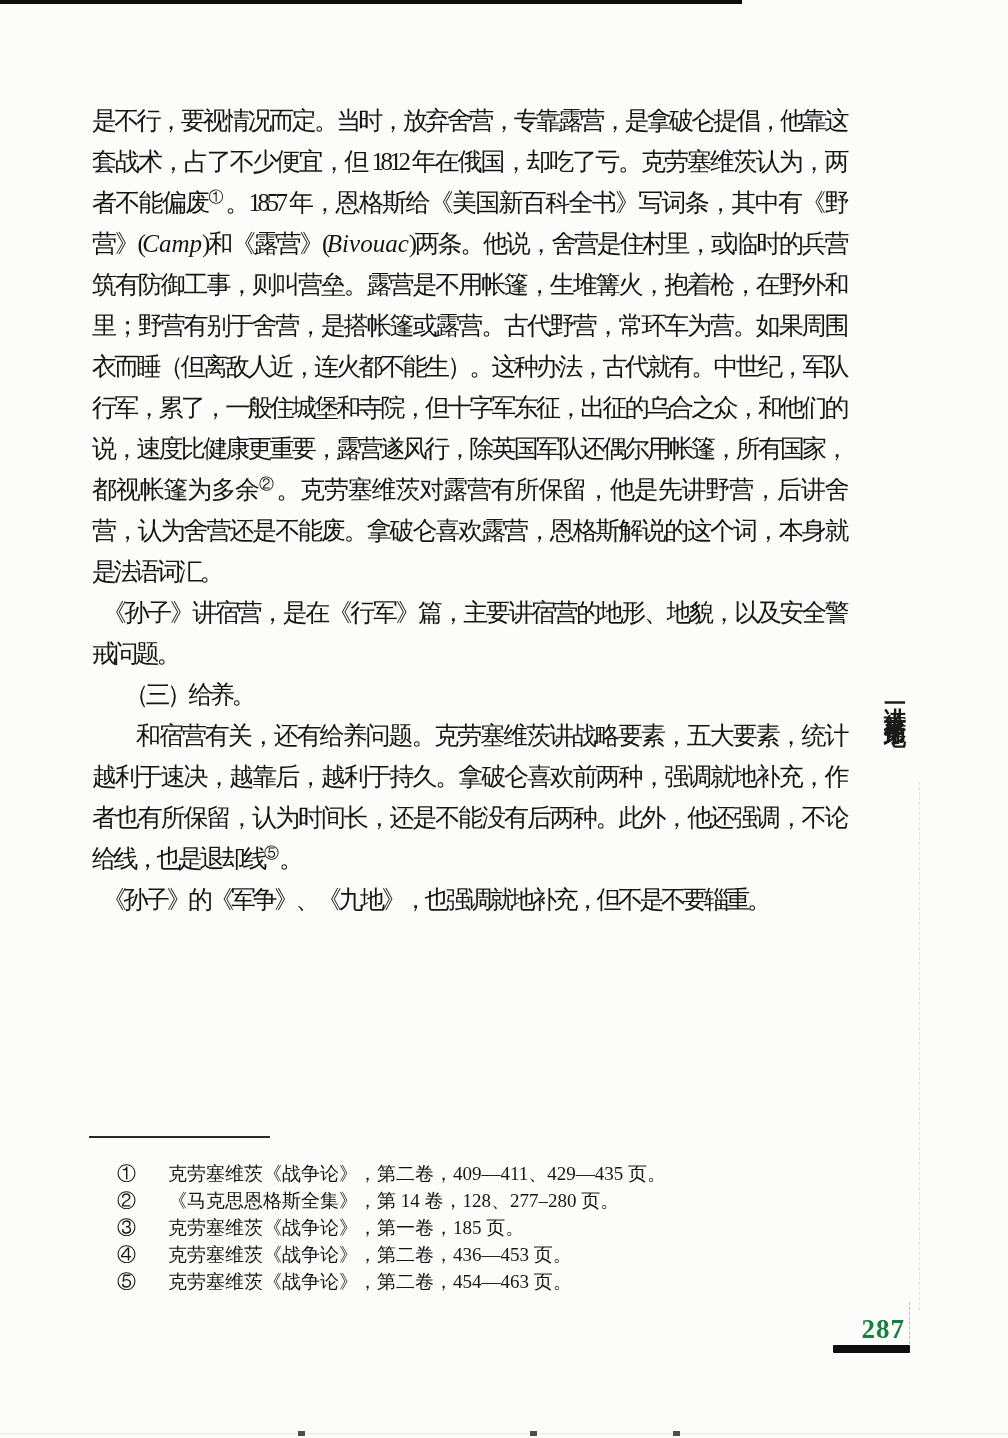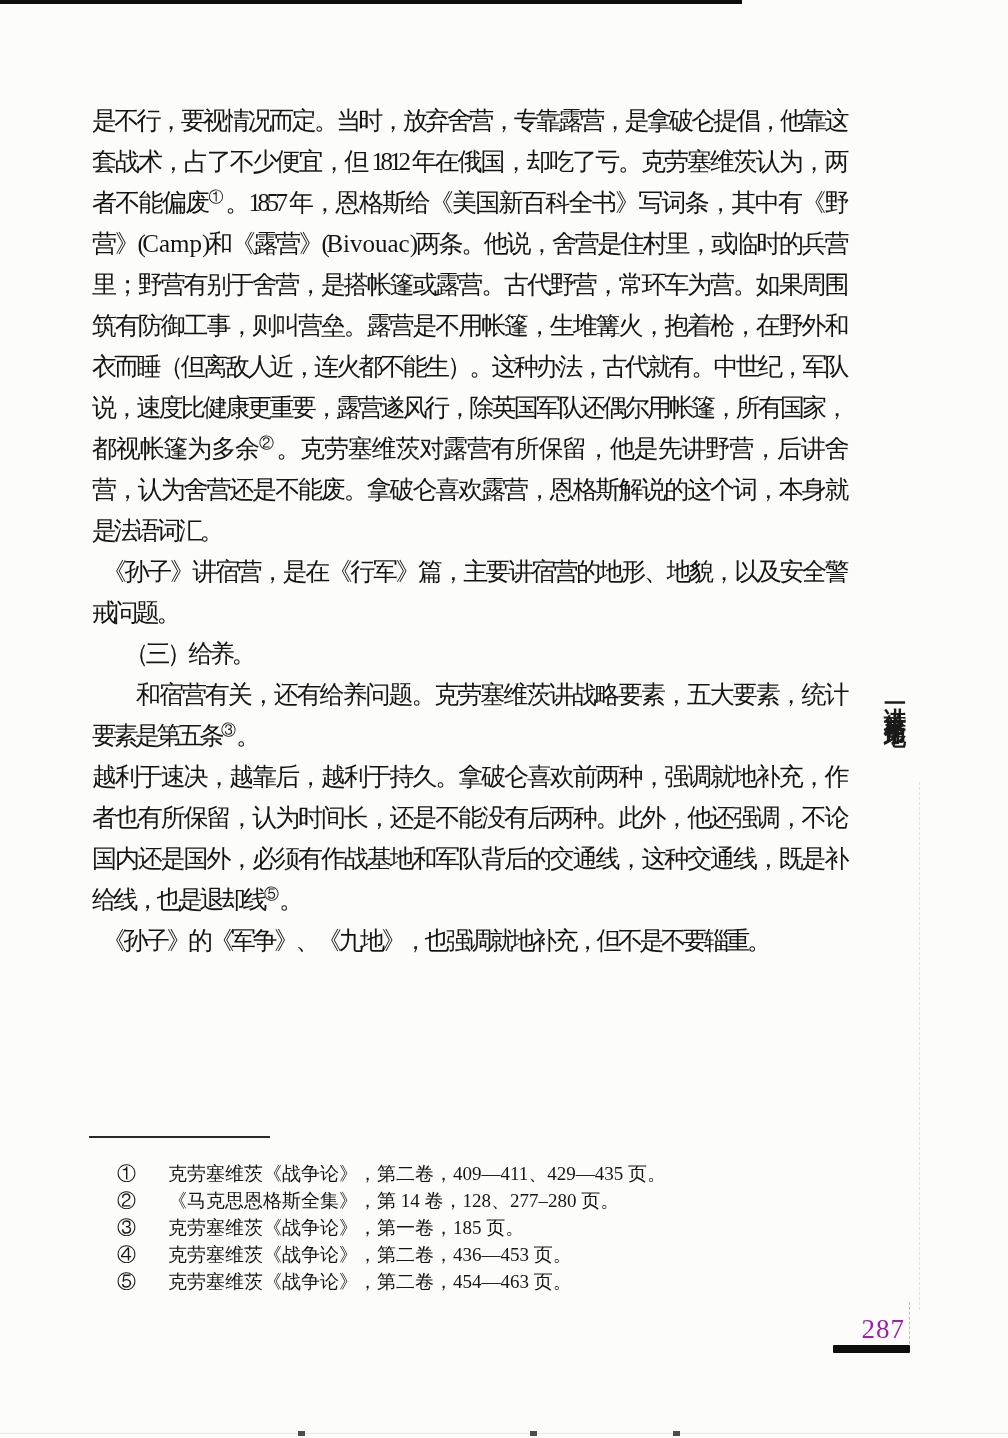--- a/index.html
+++ b/index.html
@@ -24,76 +24,75 @@
   .bline.j{
     text-align:justify;
     text-align-last:justify;
     -moz-text-align-last:justify;
     text-justify:inter-ideograph;
     white-space:normal;
   }
   .sup{
     font-size:15px;letter-spacing:0;vertical-align:9px;line-height:0;
   }
-  .lat-i{letter-spacing:0;}
+  .lat-i{font-style:italic;letter-spacing:0;}
   
   .sidebar-caption{
     position:absolute;left:880px;top:696px;height:220px;
     writing-mode:vertical-rl;
     font-size:22px;letter-spacing:-2px;font-weight:bold;
     color:#1a1a1a;
   }
   
   .scan-dots-1{position:absolute;left:919px;top:782px;height:528px;width:0;border-left:1px dashed #e2e2de;}
   .scan-dots-2{position:absolute;left:909px;top:1302px;height:42px;width:0;border-left:1px dashed #bcbcb8;}
   
   .footnote-divider{position:absolute;left:89px;top:1136px;width:181px;height:0;border-top:2px solid #2a2a2a;}
   .footnotes{position:absolute;left:117px;top:1160px;width:740px;font-size:19px;line-height:27px;}
   .fn-row{display:flex;height:27px;}
   .fn-marker{width:22px;flex:0 0 22px;}
   .fn-text{margin-left:29px;white-space:nowrap;}
   
   .page-number{
     position:absolute;left:833px;top:1314px;width:72px;height:30px;
-    text-align:right;font-size:27px;font-weight:normal;letter-spacing:1px;color:#a21caf;
+    text-align:right;font-size:27px;font-weight:bold;letter-spacing:1px;color:#15803d;
   }
   .page-number-bar{position:absolute;left:833px;top:1345px;width:77px;height:8px;background:#0e0e0e;border-radius:1px;}
   
   .bottom-line{position:absolute;left:0;top:1433px;width:1008px;height:0;border-top:1.5px solid #e9e9e5;}
   .tick{position:absolute;top:-3px;width:7px;height:5px;background:#4d4d4d;}
   .tick.t1{left:298px;}
   .tick.t2{left:530px;}
   .tick.t3{left:673px;}
 </style>
 </head>
 <body>
 
 <div class="page">
   <div class="top-strip"></div>
 
   <div class="body-text" id="body-text">
       <div class="bline j"><span>是不行，要视情况而定。当时，放弃舍营，专靠露营，是拿破仑提倡，他靠这</span></div>
       <div class="bline j"><span>套战术，占了不少便宜，但 1812 年在俄国，却吃了亏。克劳塞维茨认为，两</span></div>
       <div class="bline j"><span>者不能偏废</span><span class="sup">①</span><span>。1857 年，恩格斯给《美国新百科全书》写词条，其中有《野</span></div>
       <div class="bline j"><span>营》(</span><span class="lat-i">Camp</span><span>)和《露营》(</span><span class="lat-i">Bivouac</span><span>)两条。他说，舍营是住村里，或临时的兵营</span></div>
+      <div class="bline j"><span>筑有防御工事，则叫营垒。露营是不用帐篷，生堆篝火，抱着枪，在野外和</span></div>
       <div class="bline j"><span>里；野营有别于舍营，是搭帐篷或露营。古代野营，常环车为营。如果周围</span></div>
-      <div class="bline j"><span>筑有防御工事，则叫营垒。露营是不用帐篷，生堆篝火，抱着枪，在野外和</span></div>
       <div class="bline j"><span>衣而睡（但离敌人近，连火都不能生）。这种办法，古代就有。中世纪，军队</span></div>
+      <div class="bline j"><span>行军，累了，一般住城堡和寺院，但十字军东征，出征的乌合之众，和他们的</span></div>
       <div class="bline j"><span>说，速度比健康更重要，露营遂风行，除英国军队还偶尔用帐篷，所有国家，</span></div>
       <div class="bline j"><span>都视帐篷为多余</span><span class="sup">②</span><span>。克劳塞维茨对露营有所保留，他是先讲野营，后讲舍</span></div>
       <div class="bline j"><span>营，认为舍营还是不能废。拿破仑喜欢露营，恩格斯解说的这个词，本身就</span></div>
       <div class="bline"><span>是法语词汇。</span></div>
       <div class="bline j" style="text-indent: 10px;"><span>《孙子》讲宿营，是在《行军》篇，主要讲宿营的地形、地貌，以及安全警</span></div>
       <div class="bline"><span>戒问题。</span></div>
       <div class="bline" style="text-indent: 32px;"><span>（三）给养。</span></div>
       <div class="bline j" style="text-indent: 44px;"><span>和宿营有关，还有给养问题。克劳塞维茨讲战略要素，五大要素，统计</span></div>
-      <div class="bline"><span>要素是第五条</span><span class="sup">③</span><span>。</span></div>
       <div class="bline j"><span>越利于速决，越靠后，越利于持久。拿破仑喜欢前两种，强调就地补充，作</span></div>
       <div class="bline j"><span>者也有所保留，认为时间长，还是不能没有后两种。此外，他还强调，不论</span></div>
-      <div class="bline j"><span>国内还是国外，必须有作战基地和军队背后的交通线，这种交通线，既是补</span></div>
       <div class="bline"><span>给线，也是退却线</span><span class="sup">⑤</span><span>。</span></div>
       <div class="bline" style="text-indent: 10px;"><span>《孙子》的《军争》、《九地》，也强调就地补充，但不是不要辎重。</span></div>
     </div>
 
   <div class="sidebar-caption">第十一讲　地形第十</div>
 
   <div class="scan-dots-1"></div>
   <div class="scan-dots-2"></div>
 
   <div class="footnote-divider"></div>

